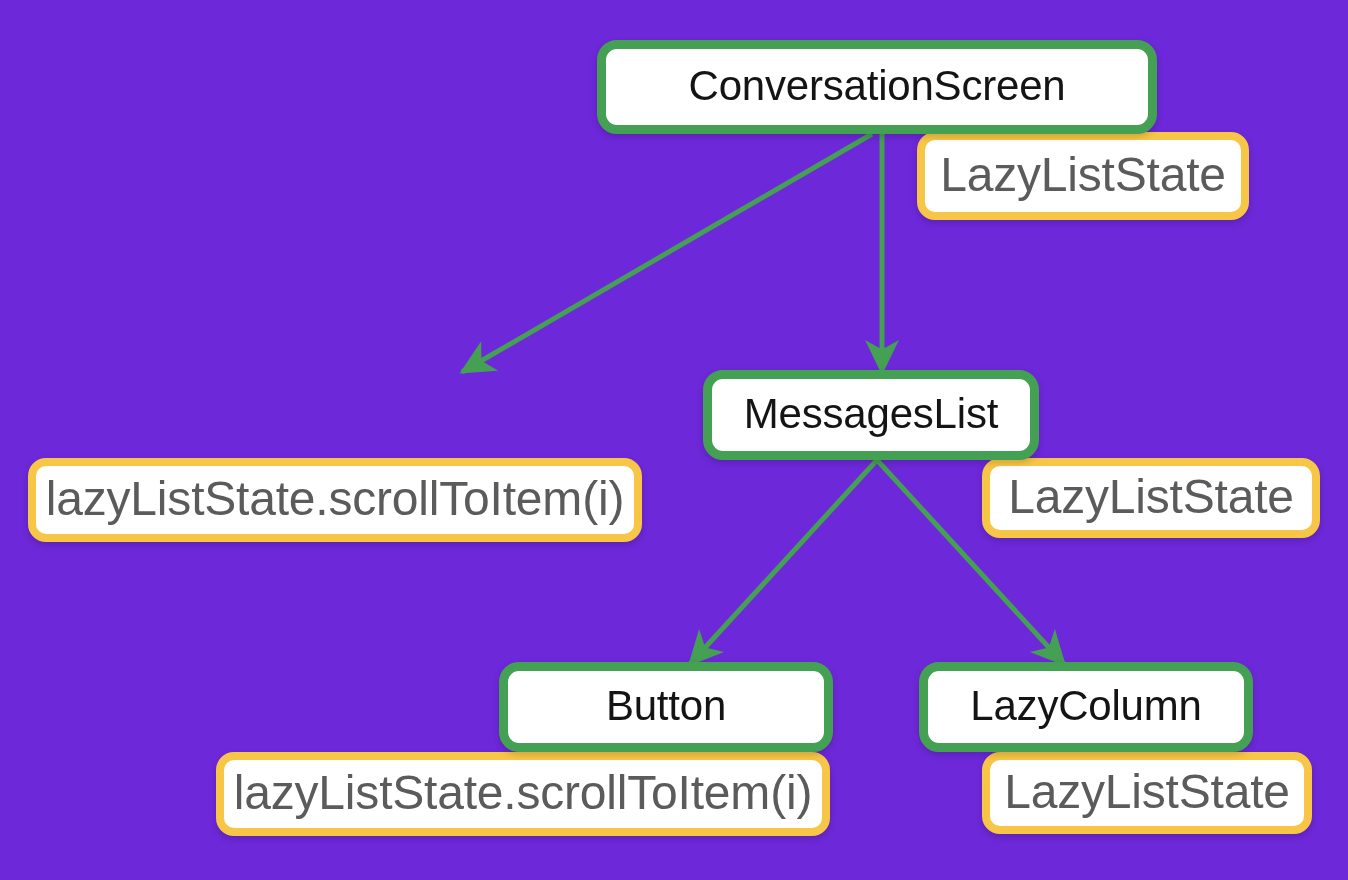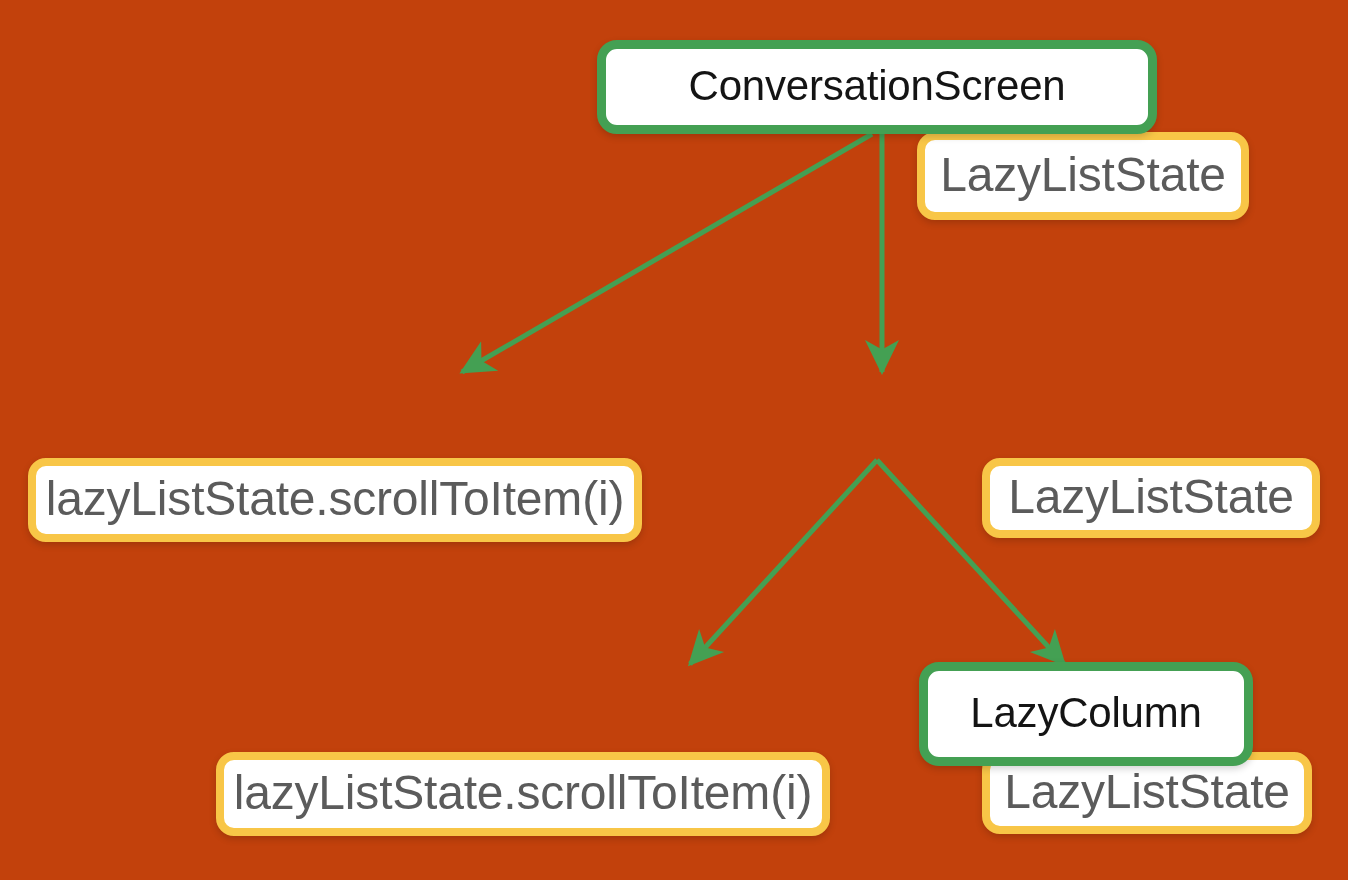--- a/index.html
+++ b/index.html
@@ -8,21 +8,21 @@
     padding: 0;
     background: #ffffff;
   }
   body {
     font-family: "Liberation Sans", sans-serif;
   }
   #canvas {
     position: relative;
     width: 1348px;
     height: 880px;
-    background: #c2410c;
+    background: #6d28d9;
     overflow: hidden;
     text-align: center;
   }
   #edge-layer {
     position: absolute;
     left: 0;
     top: 0;
     width: 1348px;
     height: 880px;
     pointer-events: none;
@@ -84,31 +84,37 @@
 
   <div class="node state" style="left: 917px; top: 132px; width: 332px; height: 88px;">
     <span class="node-label">LazyListState</span>
   </div>
 
 
   <div class="node state" style="left: 28px; top: 458px; width: 614px; height: 84px;">
     <span class="node-label">lazyListState.scrollToItem(i)</span>
   </div>
 
+  <div class="node component" style="left: 703px; top: 370px; width: 336px; height: 90px;">
+    <span class="node-label">MessagesList</span>
+  </div>
 
   <div class="node state" style="left: 982px; top: 458px; width: 338px; height: 80px;">
     <span class="node-label">LazyListState</span>
   </div>
 
+  <div class="node component" style="left: 499px; top: 662px; width: 334px; height: 90px;">
+    <span class="node-label">Button</span>
+  </div>
 
   <div class="node state" style="left: 216px; top: 752px; width: 614px; height: 84px;">
     <span class="node-label">lazyListState.scrollToItem(i)</span>
   </div>
 
-  <div class="node component" style="left: 919px; top: 662px; width: 334px; height: 104px;">
+  <div class="node component" style="left: 919px; top: 662px; width: 334px; height: 90px;">
     <span class="node-label">LazyColumn</span>
   </div>
 
   <div class="node state" style="left: 982px; top: 752px; width: 330px; height: 82px;">
     <span class="node-label">LazyListState</span>
   </div>
 
 </div>
 
 </body></html>

